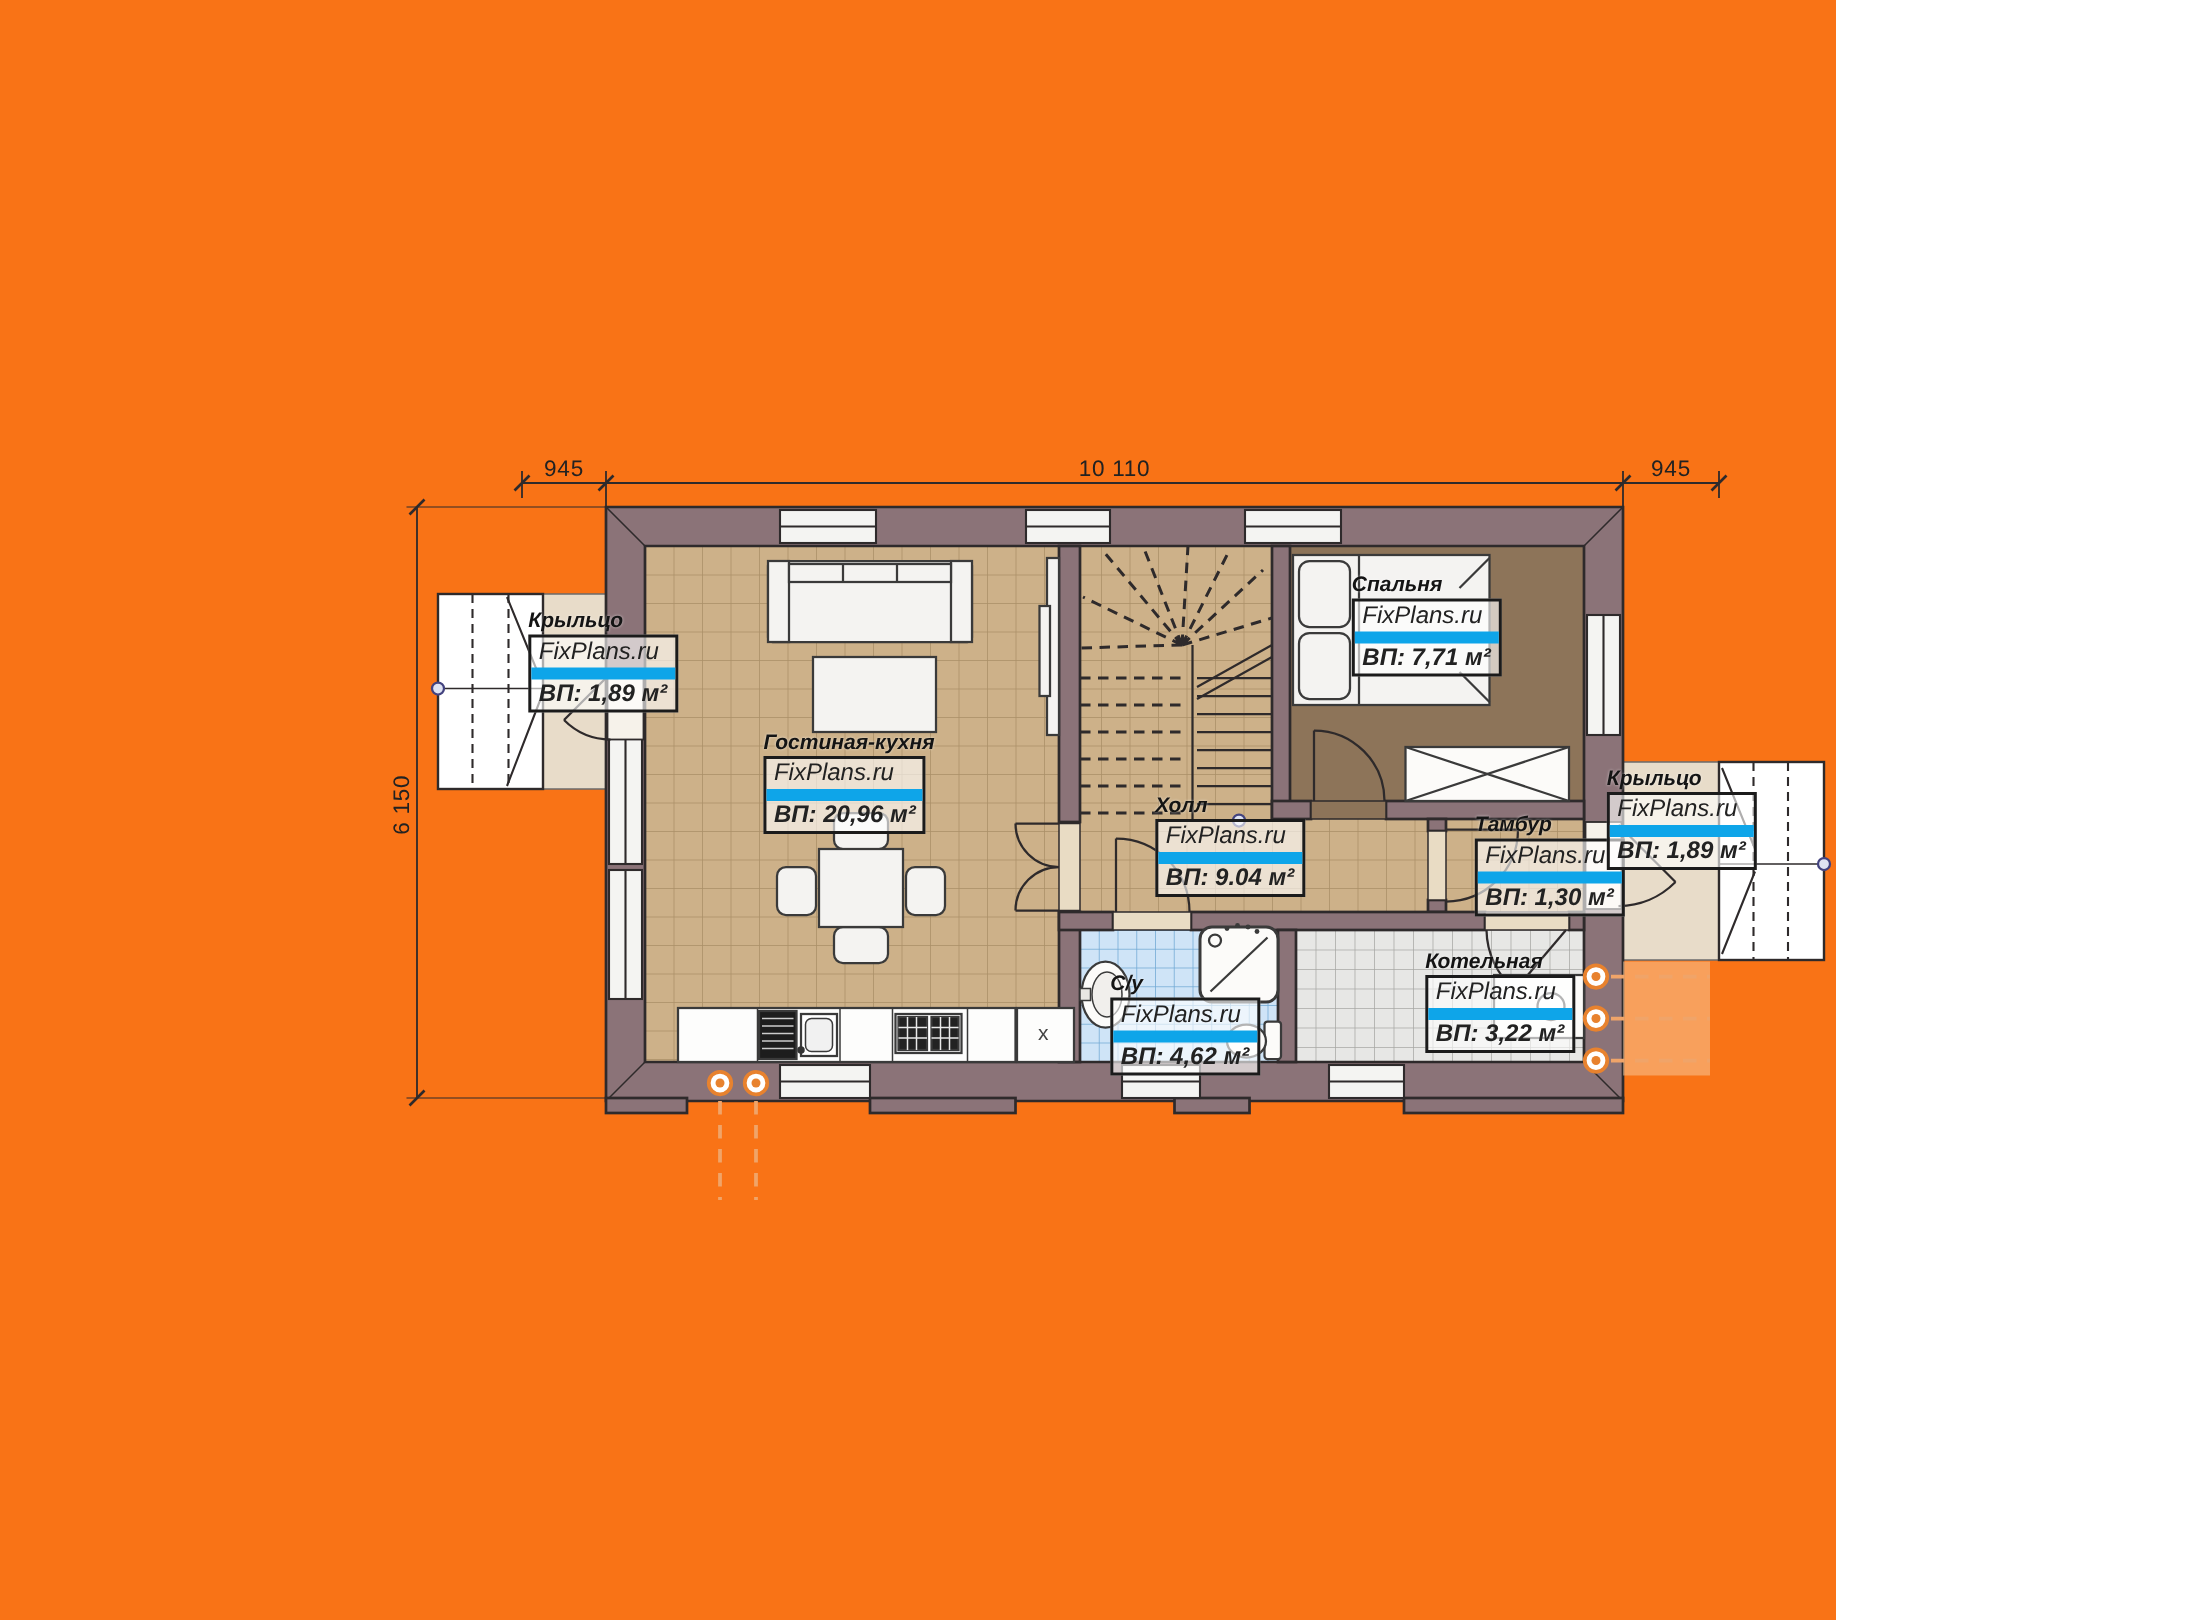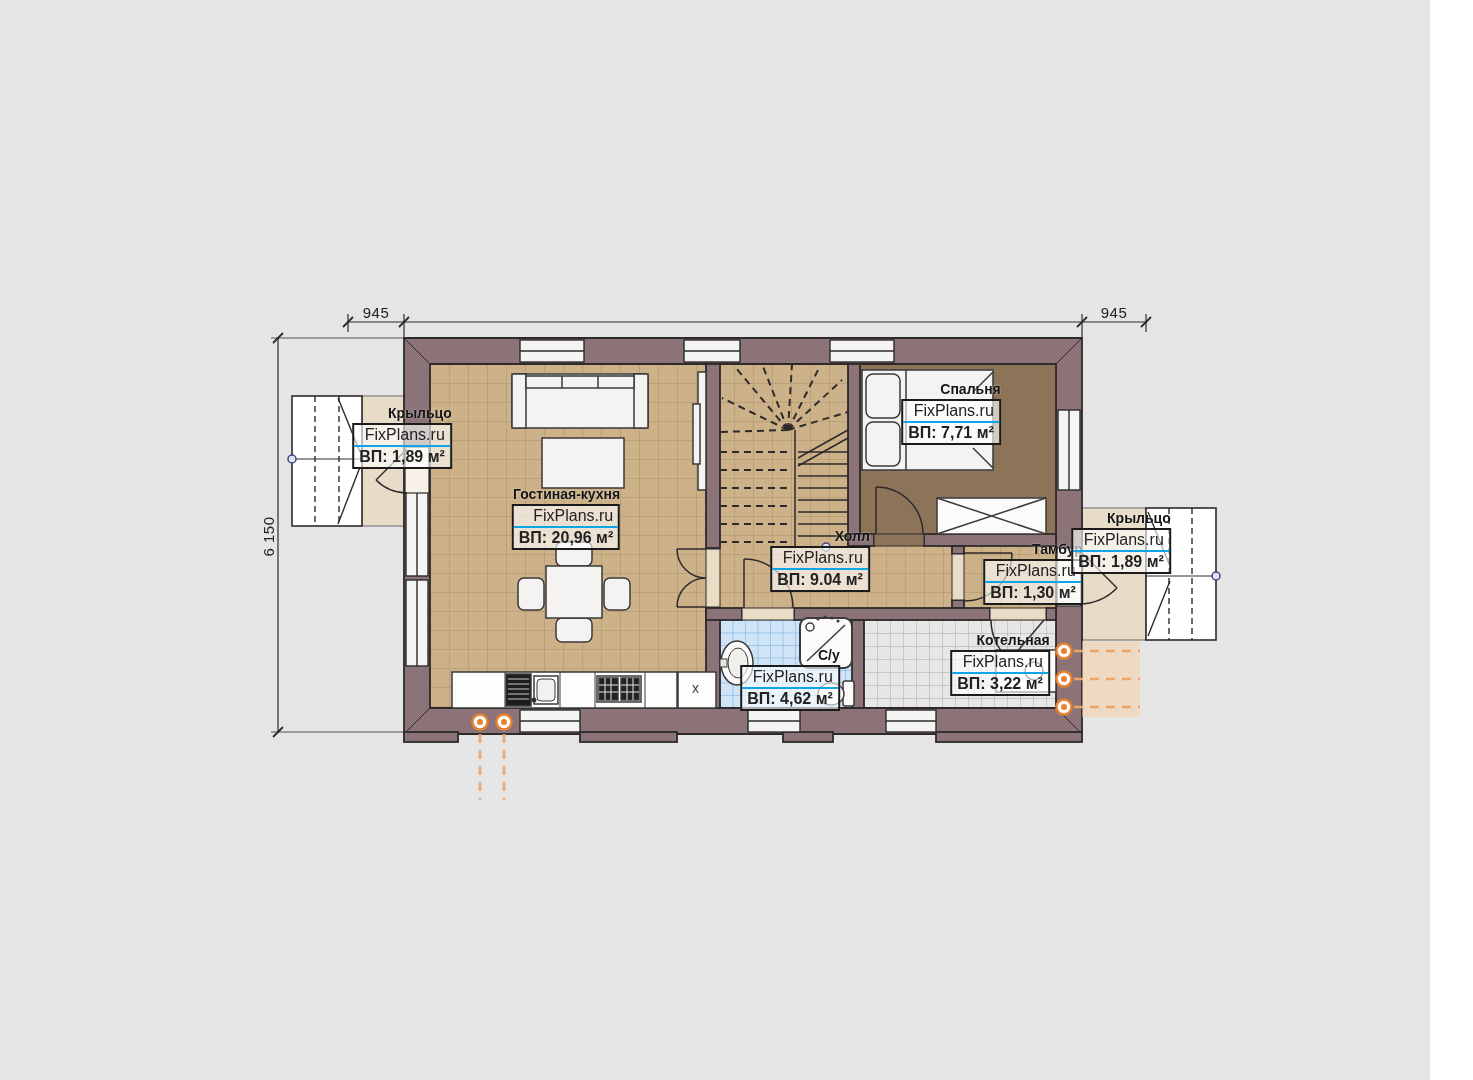--- a/index.html
+++ b/index.html
@@ -1,28 +1,28 @@
 <!DOCTYPE html>
 <html><head>
 <meta charset="utf-8">
 <style>
   html,body{margin:0;padding:0;background:#ffffff;}
-  #page{position:relative;width:1430px;height:1080px;background:#e5e5e5;overflow:hidden;
+  #page{position:relative;width:1224px;height:1080px;background:#f97316;overflow:hidden;
         font-family:"Liberation Sans", sans-serif;}
   #plan-svg{position:absolute;left:0;top:0;width:1473px;height:1080px;}
 
   .dim{position:absolute;color:#222;font-size:15px;text-align:center;letter-spacing:.5px;}
   .dim-left{transform:rotate(-90deg);transform-origin:center;}
 
-  .rl{position:absolute;transform:translateX(-50%);text-align:right;z-index:5;}
+  .rl{position:absolute;transform:translateX(-50%);text-align:left;z-index:5;font-style:italic;}
   .rn{font-size:14px;font-weight:bold;color:#141414;white-space:nowrap;margin-bottom:2px;
       text-shadow:0 0 2px rgba(255,255,255,.6);}
   .box{border:2px solid #1b1b1b;background:rgba(255,255,255,.62);display:inline-block;}
   .box .row{padding:1px 5px;font-size:16px;color:#222;white-space:nowrap;}
-  .box .row + .row{border-top:2px solid #0ea5e9;font-weight:bold;}
+  .box .row + .row{border-top:8px solid #0ea5e9;font-weight:bold;}
   .kx{position:absolute;font-size:14px;color:#444;z-index:4;}
 </style>
 </head>
 <body>
 
 <div id="page">
 
 <svg id="plan-svg" viewBox="0 0 1473 1080" xmlns="http://www.w3.org/2000/svg">
   <defs>
     <pattern id="tanTile" width="19" height="19" patternUnits="userSpaceOnUse" x="430" y="364">
@@ -310,20 +310,21 @@
     <line x1="1146" y1="314" x2="1146" y2="332"></line>
     <path d="M343 327 L353 317 M399 327 L409 317 M1077 327 L1087 317 M1141 327 L1151 317" stroke-width="1.8"></path>
     <line x1="278" y1="338" x2="278" y2="732"></line>
     <line x1="271" y1="338" x2="404" y2="338" stroke-width="0.8"></line>
     <line x1="271" y1="732" x2="404" y2="732" stroke-width="0.8"></line>
     <path d="M273 343 L283 333 M273 737 L283 727" stroke-width="1.8"></path>
   </g>
 </svg>
 
 <div class="dim" style="left:348px;top:304px;width:56px;">945</div>
+<div class="dim" style="left:404px;top:304px;width:678px;">10 110</div>
 <div class="dim" style="left:1082px;top:304px;width:64px;">945</div>
 <div class="dim dim-left" style="left:238px;top:528px;width:60px;">6 150</div>
 
 <div class="rl" style="left:402px;top:405px;">
   <div class="rn">Крыльцо</div>
   <div class="box">
     <div class="row">FixPlans.ru</div>
     <div class="row">ВП: 1,89 м²</div>
   </div>
 </div>

